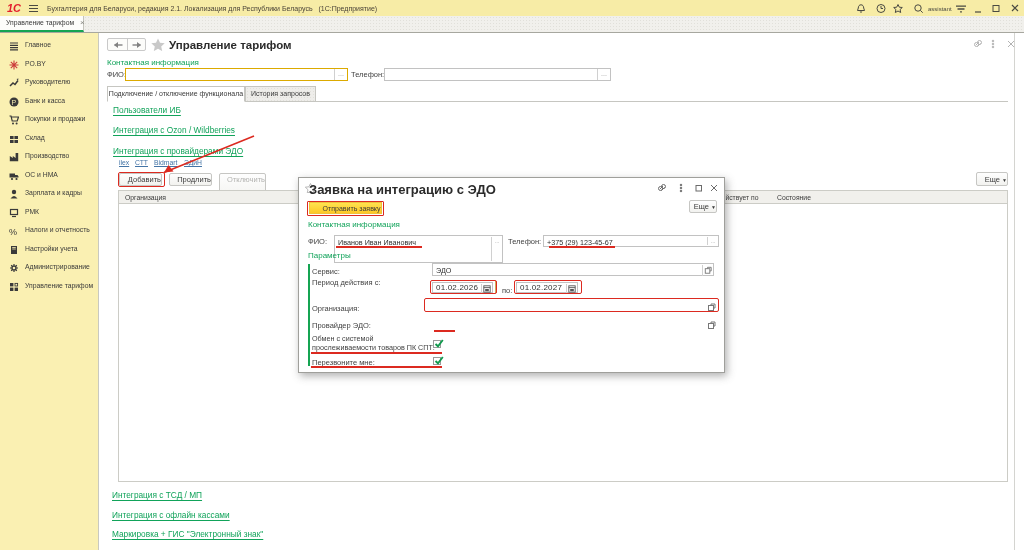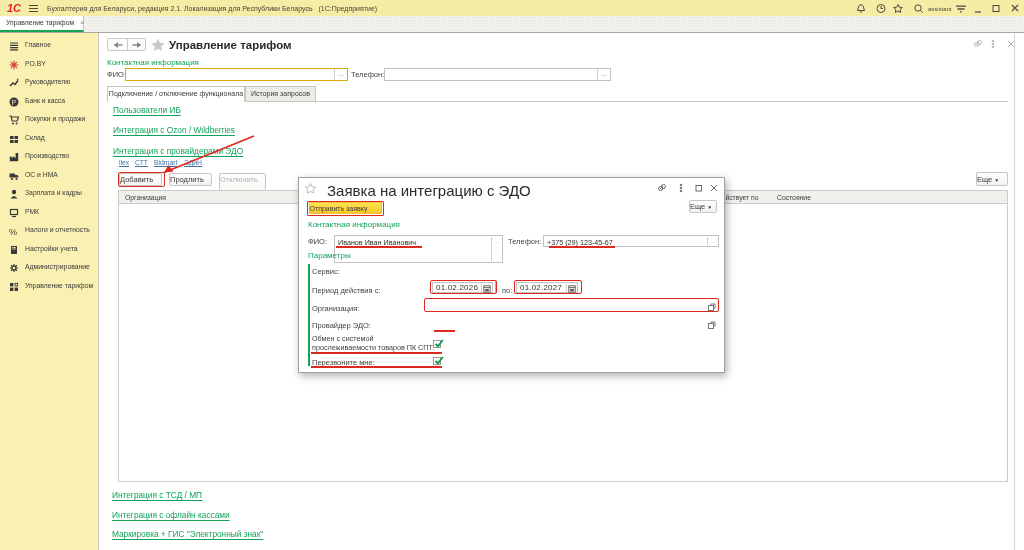--- a/index.html
+++ b/index.html
@@ -42,21 +42,21 @@
 
   .fld { position:absolute; background:#fff; border:1px solid #c2c2c2; }
   .fld .dots { position:absolute; right:0; top:0; bottom:0; width:13px; border-left:1px solid #d0d0d0;
                color:#9a9a9a; font-size:7px; text-align:center; line-height:10px; background:#fff; }
   .lbl { position:absolute; font-size:7.5px; color:#3f3f3f; white-space:nowrap; }
 
   .tabbtn { position:absolute; top:0; height:16px; font-size:7px; color:#3a3a3a; text-align:center;
             border:1px solid #c6c6c1; }
 
   .btn { position:absolute; background:linear-gradient(#fefefe,#f2f2ef); border:1px solid #c6c6c3; border-radius:2px;
-         font-size:7.5px; color:#3a3a3a; text-align:left; }
+         font-size:7.5px; color:#3a3a3a; text-align:right; }
   .btn.dis { color:#b3b3b0; }
 
   .redbox { position:absolute; border:1.6px solid #dc2a20; border-radius:2px; }
   .redline { position:absolute; height:1.6px; background:#dc2a20; }
 
   
   #tbl { left:18px; top:157px; width:890px; height:292px; border:1px solid #ccccc6; background:#fff; }
   #tblhead { position:absolute; left:0; top:0; width:100%; height:13px; background:#f1f0ec;
              background-image:radial-gradient(#e3e2dc 20%, transparent 22%); background-size:4px 4px;
              border-bottom:1px solid #ccccc6; }
@@ -282,21 +282,21 @@
     <div class="abs glink" style="left:12px;top:477px;font-size:7.5px">Интеграция с офлайн кассами</div>
     <div class="abs glink" style="left:12px;top:496px;font-size:7.5px">Маркировка + ГИС "Электронный знак"</div>
   </div>
 
   <div class="abs" style="left:1013.5px;top:33px;width:1.5px;height:517px;background:#d4d4d0"></div>
 
   <div id="dialog" class="abs">
     <svg class="abs" style="left:6px;top:5px" width="11" height="10" viewBox="0 0 11 10">
       <path d="M5.5 0.5 l1.6 3.3 3.6 .4 -2.7 2.5 .8 3.6 -3.3 -1.9 -3.3 1.9 .8 -3.6 -2.7 -2.5 3.6 -.4 z" fill="none" stroke="#b0b0b0" stroke-width="0.9"></path>
     </svg>
-    <div class="abs" style="left:28px;top:4px;font-size:15px;font-weight:normal;color:#2b2b2b">Заявка на интеграцию с ЭДО</div>
+    <div class="abs" style="left:10px;top:4px;font-size:13px;font-weight:bold;color:#2b2b2b">Заявка на интеграцию с ЭДО</div>
     <svg class="abs" style="left:357px;top:5px" width="64" height="10" viewBox="0 0 64 10" stroke="#6b6b6b" fill="none">
       <path d="M4 6 l3 -3 m-1.5 4.5 l3 -3" stroke-width="1"></path>
         <rect x="2.5" y="3.5" width="4" height="4" rx="2"></rect>
         <rect x="5.5" y="1.5" width="4" height="4" rx="2"></rect>
       <circle cx="25" cy="2" r="0.8" fill="#6b6b6b"></circle>
         <circle cx="25" cy="5" r="0.8" fill="#6b6b6b"></circle>
         <circle cx="25" cy="8" r="0.8" fill="#6b6b6b"></circle>
       <rect x="40" y="2.5" width="5.5" height="5.5"></rect>
       <path d="M55 2 l6 6 M61 2 l-6 6" stroke-width="1"></path>
     </svg>
@@ -313,22 +313,29 @@
     <div class="dlbl" style="left:209px;top:59px">Телефон:</div>
     <div class="dfld" style="left:244px;top:57px;width:176px;height:12px">
         <div class="in">+375 (29) 123-45-67</div>
         <div class="drop" style="right:0;color:#9a9a9a;line-height:9px">...</div>
       </div>
 
     <div class="abs grn" style="left:9px;top:73px;font-size:8px">Параметры</div>
     <div class="vgrn" style="top:86px;height:102px"></div>
 
     <div class="dlbl" style="left:13px;top:89px">Сервис:</div>
-
-    <div class="dlbl" style="left:13px;top:108px">Период действия с:</div>
+    <div class="dfld" style="left:133px;top:85px;width:282px;height:13px">
+        <div class="in">ЭДО</div>
+      <svg class="drop" style="right:0" width="11" height="11" viewBox="0 0 11 11" stroke="#777" fill="none">
+          <rect x="2.5" y="3.5" width="5" height="5"></rect>
+          <path d="M5 3.5 v-1.5 h4 v4 h-1.5"></path>
+        </svg>
+    </div>
+
+    <div class="dlbl" style="left:13px;top:100px">Период действия с:</div>
     <div class="dfld" style="left:133px;top:103.8px;width:61px;height:10.8px">
         <div class="in" style="font-size:8px;letter-spacing:0.2px;top:0.5px">01.02.2026</div>
       <svg class="cal" style="right:0" width="11" height="10" viewBox="0 0 11 10">
           <rect x="2" y="1.5" width="7" height="7" fill="none" stroke="#555"></rect>
           <path d="M2 3.5 h7" stroke="#555"></path>
           <rect x="3.5" y="5" width="4" height="2.5" fill="#555"></rect>
         </svg>
     </div>
     <div class="dlbl" style="left:203px;top:108px">по:</div>
     <div class="dfld" style="left:217px;top:103.8px;width:62px;height:10.8px">

